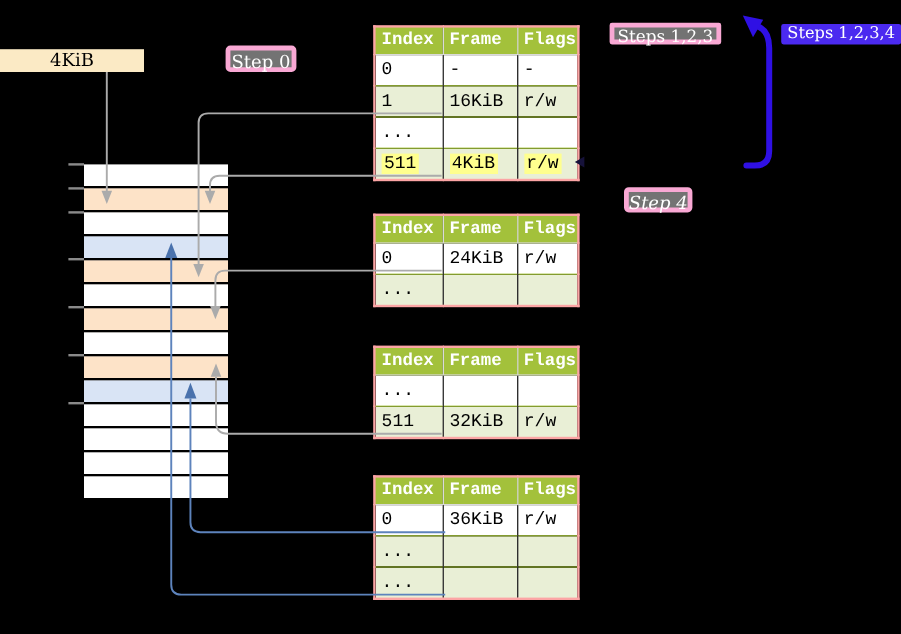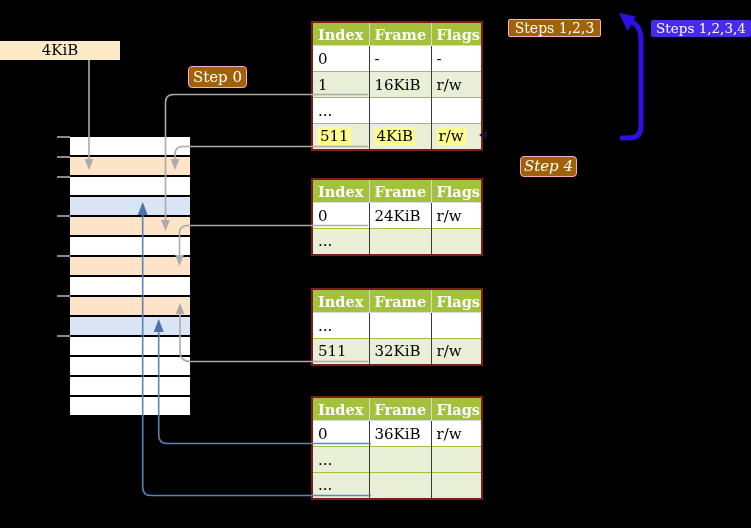--- a/index.html
+++ b/index.html
@@ -3,38 +3,38 @@
 <meta charset="utf-8">
 <style>
   html,body{margin:0;padding:0;background:#000;}
   .canvas{position:relative;width:751px;height:528px;background:#000;overflow:hidden;
           font-family:"DejaVu Serif","Liberation Serif",serif;}
   
   .frame-box{position:absolute;left:0;top:41px;width:120px;height:19px;background:#fbeac5;
              color:#000;font-size:15px;line-height:19px;text-align:center;}
   
   .badge{position:absolute;color:#fff;text-align:center;white-space:nowrap;}
-  .crimson{background:#a16207;border:1px solid #f9a8d4;box-sizing:border-box;}
-  .step0{left:188px;top:38px;width:59px;height:22px;font-size:15px;line-height:20px;border-radius:4px;margin-top:28px;}
+  .crimson{background:#737373;border:4px solid #f9a8d4;box-sizing:border-box;}
+  .step0{left:188px;top:38px;width:59px;height:22px;font-size:15px;line-height:20px;border-radius:4px;}
   .step4{left:520px;top:156px;width:57px;height:21px;font-size:15px;line-height:19px;border-radius:4px;font-style:italic;}
   .steps123{left:508px;top:19px;width:93px;height:18px;font-size:14px;line-height:17px;border-radius:2px;}
   .steps1234{left:651px;top:20px;width:100px;height:17px;font-size:13.5px;line-height:16px;
              background:#4b2af0;border-radius:2px;}
   
   .stack{position:absolute;left:70px;top:137px;width:120px;height:278px;
          display:flex;flex-direction:column;z-index:1;}
   .stack .row{flex:1;box-sizing:border-box;border-bottom:2px solid #000;}
   .stack .row:last-child{border-bottom:none;}
   .row.white{background:#ffffff}
   .row.peach{background:#fde3c8}
   .row.blue{background:#d9e4f5}
   .tick{position:absolute;left:57px;width:13px;height:2px;background:#8a8a8a;}
   
   table.ptable{position:absolute;left:311px;width:170px;border-collapse:collapse;table-layout:fixed;
-               border:2px solid #7f1d1d;font-size:15px;z-index:2;}
+               border:2px solid #fca5a5;font-size:15px;z-index:2;font-family:Liberation Mono, monospace;}
   .ptable th{background:#a3c13b;color:#fff;font-weight:bold;height:22px;font-size:14.5px;
              text-align:left;padding:0 0 0 5px;border:1px solid #d9d9d9;}
   .ptable td{height:26px;padding:0 0 0 5px;color:#000;box-sizing:border-box;
              border-top:1px solid #a3c13b;border-left:1px solid #3a3a3a;overflow:hidden;}
   .ptable td:first-child{border-left:none;}
   td.plain{background:#ffffff}
   td.shaded{background:#e9efd6}
   .hl{background:#ffff8e;padding:0 2px;}
   
   svg.overlay{position:absolute;left:0;top:0;z-index:5;pointer-events:none;}

